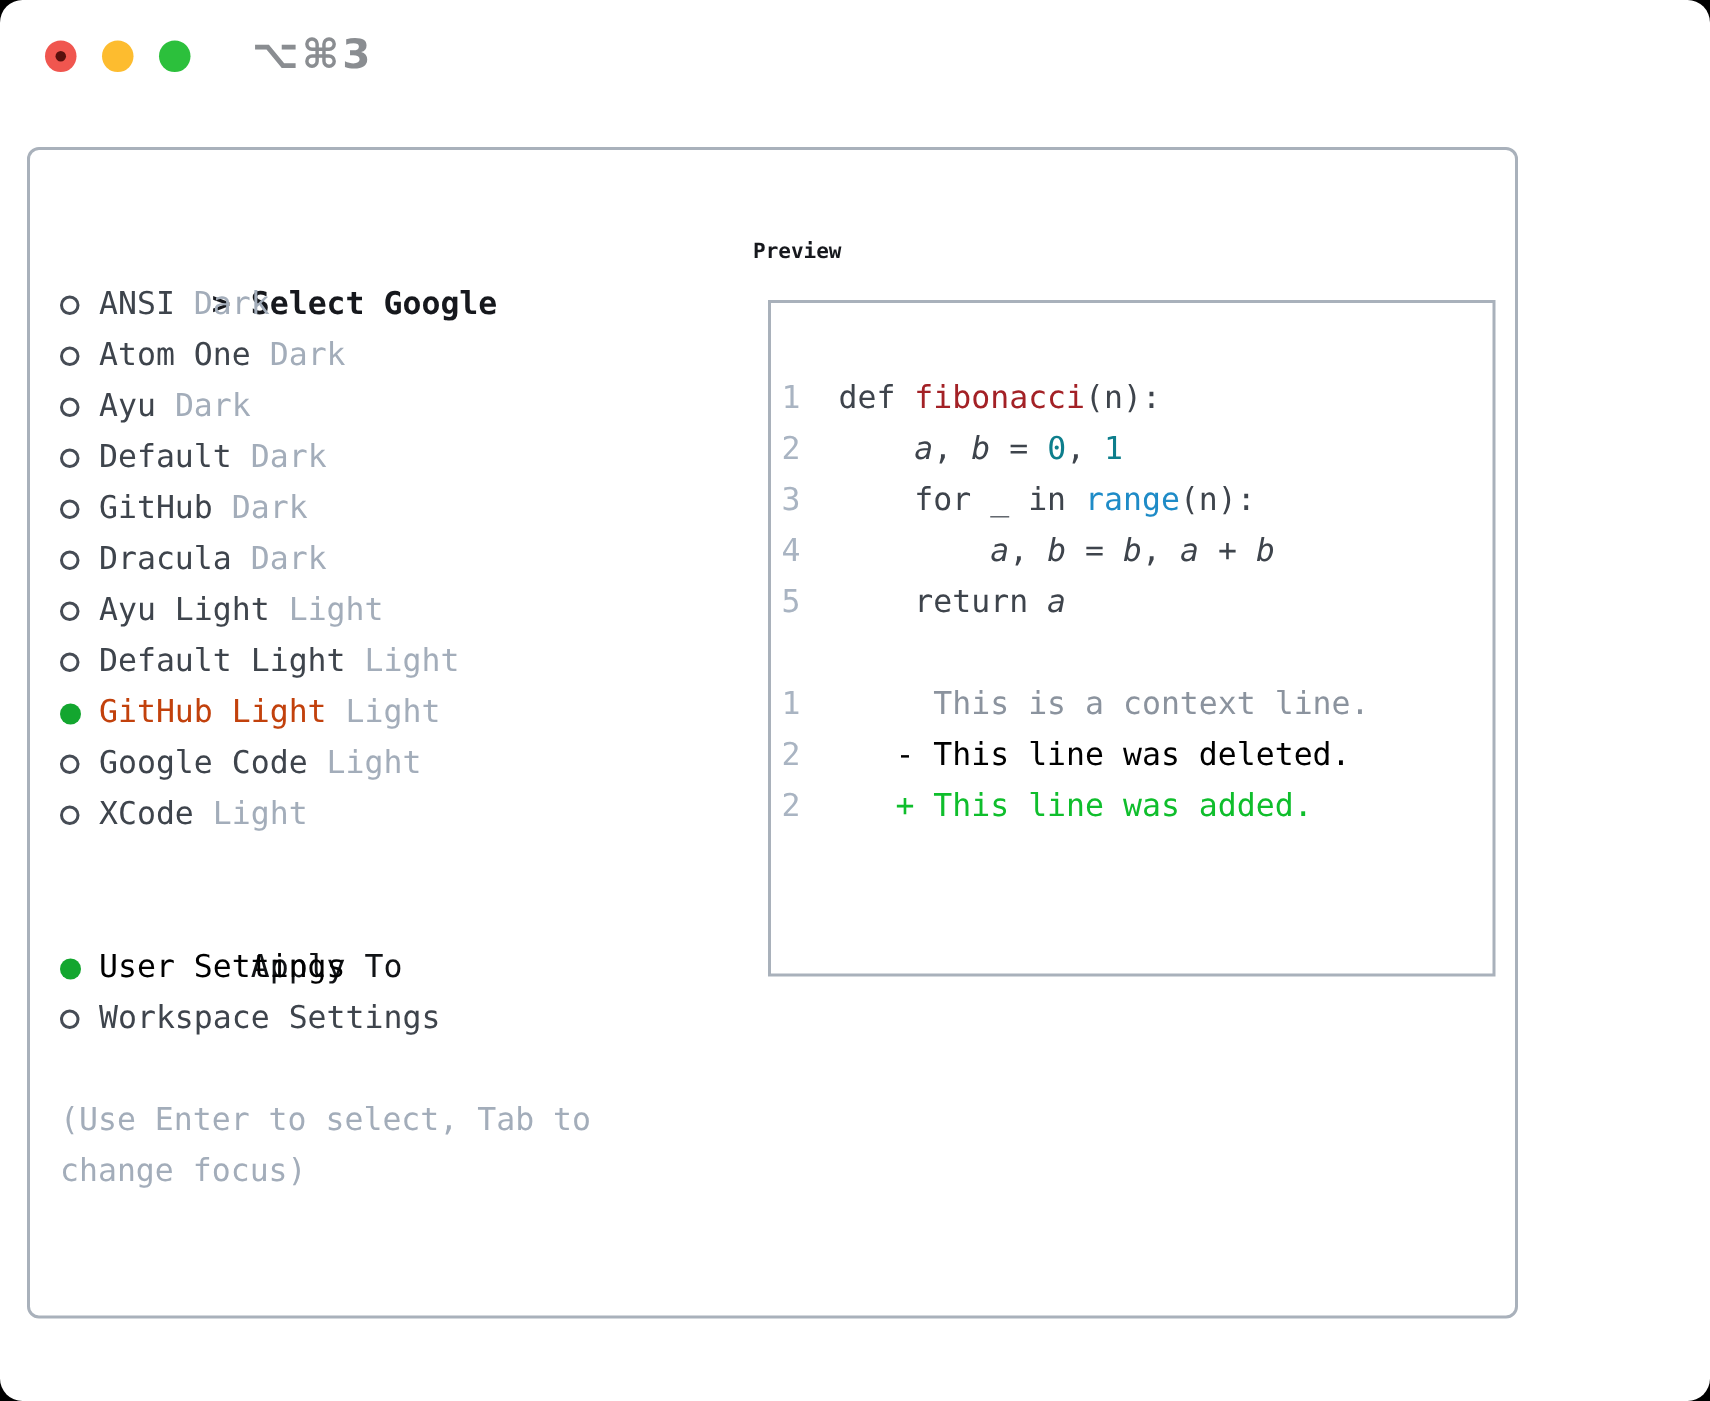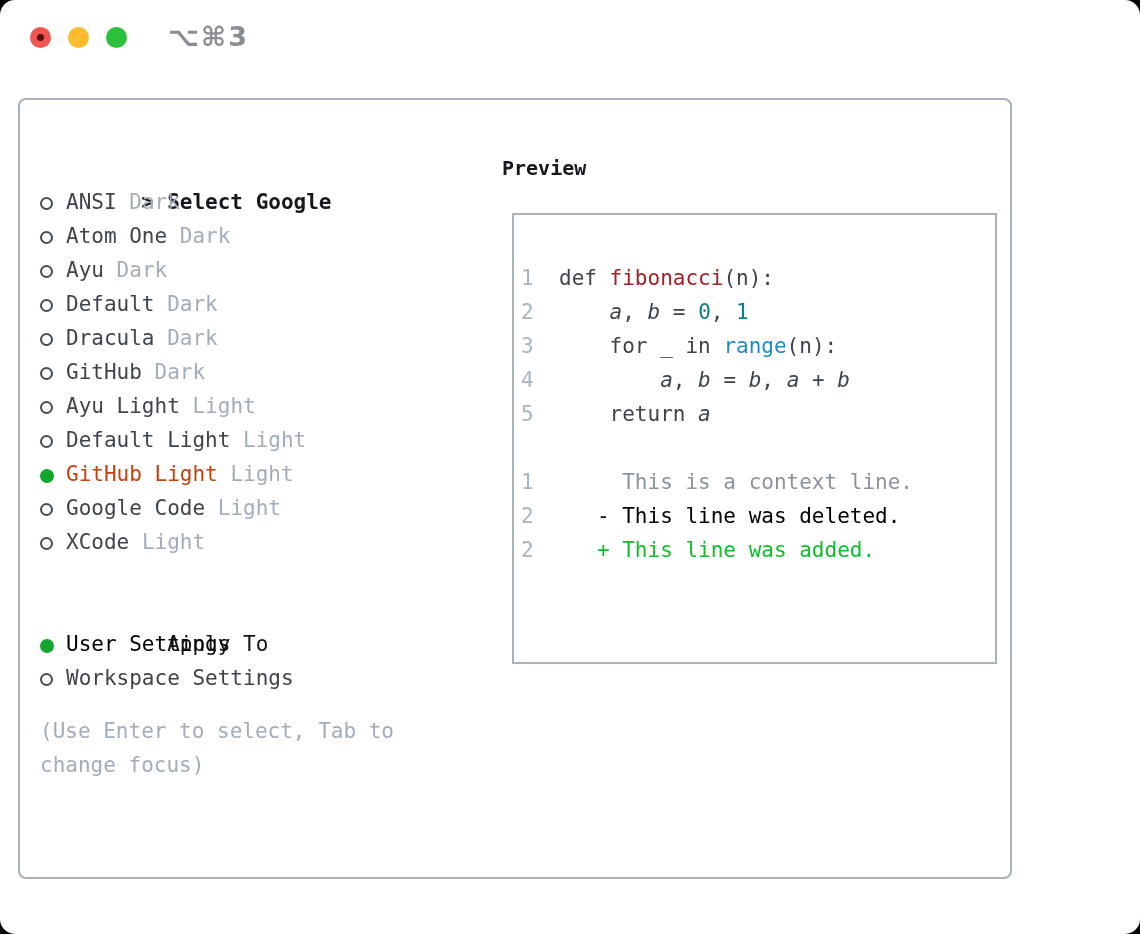--- a/index.html
+++ b/index.html
@@ -40,30 +40,30 @@
   }
   .bullet.sel{border:none;background:#13a62f;width:14px;height:14px;margin-right:12px;vertical-align:-2px;}
   .theme-name{color:#3e444c;}
   .theme-name.sel{color:#c2410c;}
   .theme-tag{color:#a3adba;margin-top:31px;}
   .apply-indent{display:inline-block;width:26px;}
   .apply-label{color:#111316;}
   .opt-name{color:#3e444c;}
   .opt-name.sel{color:#000000;}
   .hint{
-    margin-top:19px;width:398px;color:#a3adba;font-size:21px;line-height:34px;
+    margin-top:34px;width:398px;color:#a3adba;font-size:21px;line-height:34px;
     white-space:normal;
   }
   
   .preview-label{
     position:absolute;left:482px;top:51px;height:34px;line-height:34px;
-    font-size:20px;font-weight:bold;color:#16181d;
+    font-size:14px;font-weight:bold;color:#16181d;
   }
   .preview-box{
-    position:absolute;left:492px;top:113px;width:474px;height:401px;
+    position:absolute;left:492px;top:100px;width:474px;height:401px;
     border:2px solid #a9b1bb;background:#fff;box-sizing:content-box;
     padding:46px 0 0 7px;overflow:hidden;
   }
   .ln{display:inline-block;width:38px;color:#a9b4c2;}
   .tk-code{color:#3e444c;}
   .tk-func{color:#a32126;}
   .tk-num{color:#0d7e8c;}
   .tk-builtin{color:#1e8bc7;}
   .tk-var{color:#3e444c;font-style:italic;}
   .diff-context{color:#8b939e;}
@@ -87,22 +87,22 @@
     <div class="left-col">
       <div class="row">
         <span class="prompt-marker">&gt;</span><span class="prompt-text">Select Google</span>
       </div>
 
       <div id="theme-list">
           <div class="row"><span class="bullet"></span><span class="theme-name">ANSI</span> <span class="theme-tag">Dark</span></div>
           <div class="row"><span class="bullet"></span><span class="theme-name">Atom One</span> <span class="theme-tag">Dark</span></div>
           <div class="row"><span class="bullet"></span><span class="theme-name">Ayu</span> <span class="theme-tag">Dark</span></div>
           <div class="row"><span class="bullet"></span><span class="theme-name">Default</span> <span class="theme-tag">Dark</span></div>
+          <div class="row"><span class="bullet"></span><span class="theme-name">GitHub</span> <span class="theme-tag">Dark</span></div>
           <div class="row"><span class="bullet"></span><span class="theme-name">Dracula</span> <span class="theme-tag">Dark</span></div>
-          <div class="row"><span class="bullet"></span><span class="theme-name">GitHub</span> <span class="theme-tag">Dark</span></div>
           <div class="row"><span class="bullet"></span><span class="theme-name">Ayu Light</span> <span class="theme-tag">Light</span></div>
           <div class="row"><span class="bullet"></span><span class="theme-name">Default Light</span> <span class="theme-tag">Light</span></div>
           <div class="row"><span class="bullet sel"></span><span class="theme-name sel">GitHub Light</span> <span class="theme-tag">Light</span></div>
           <div class="row"><span class="bullet"></span><span class="theme-name">Google Code</span> <span class="theme-tag">Light</span></div>
           <div class="row"><span class="bullet"></span><span class="theme-name">XCode</span> <span class="theme-tag">Light</span></div>
         </div>
 
       <div class="spacer"></div>
 
       <div class="row">

